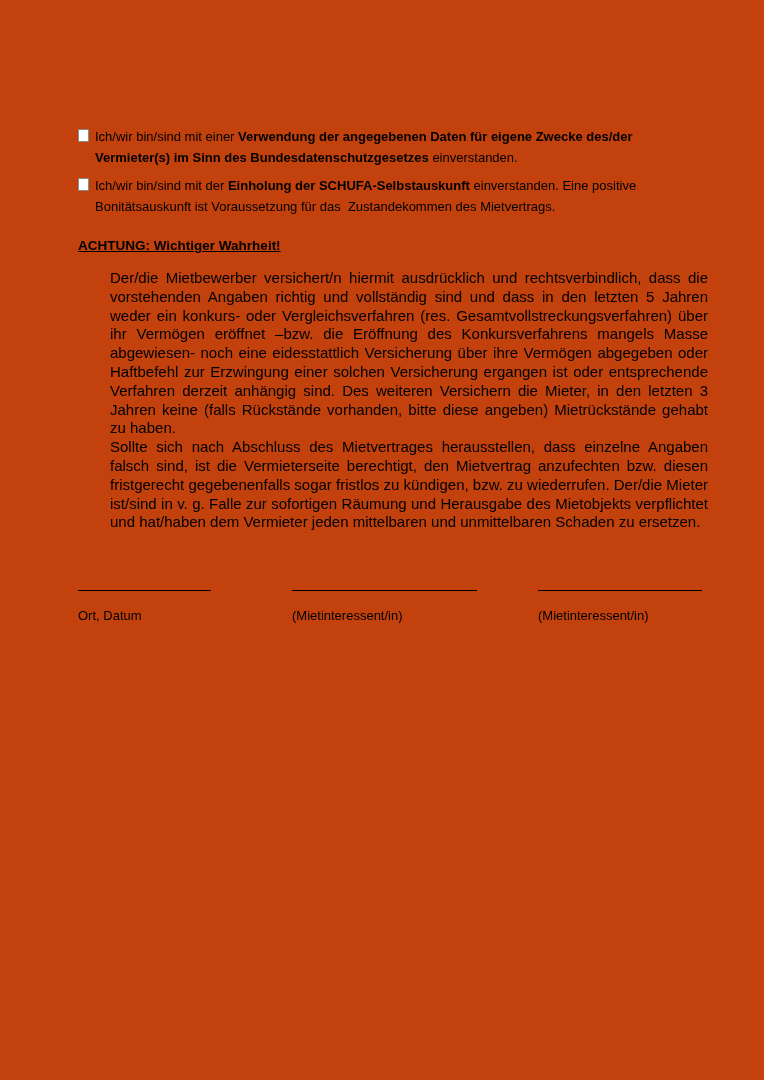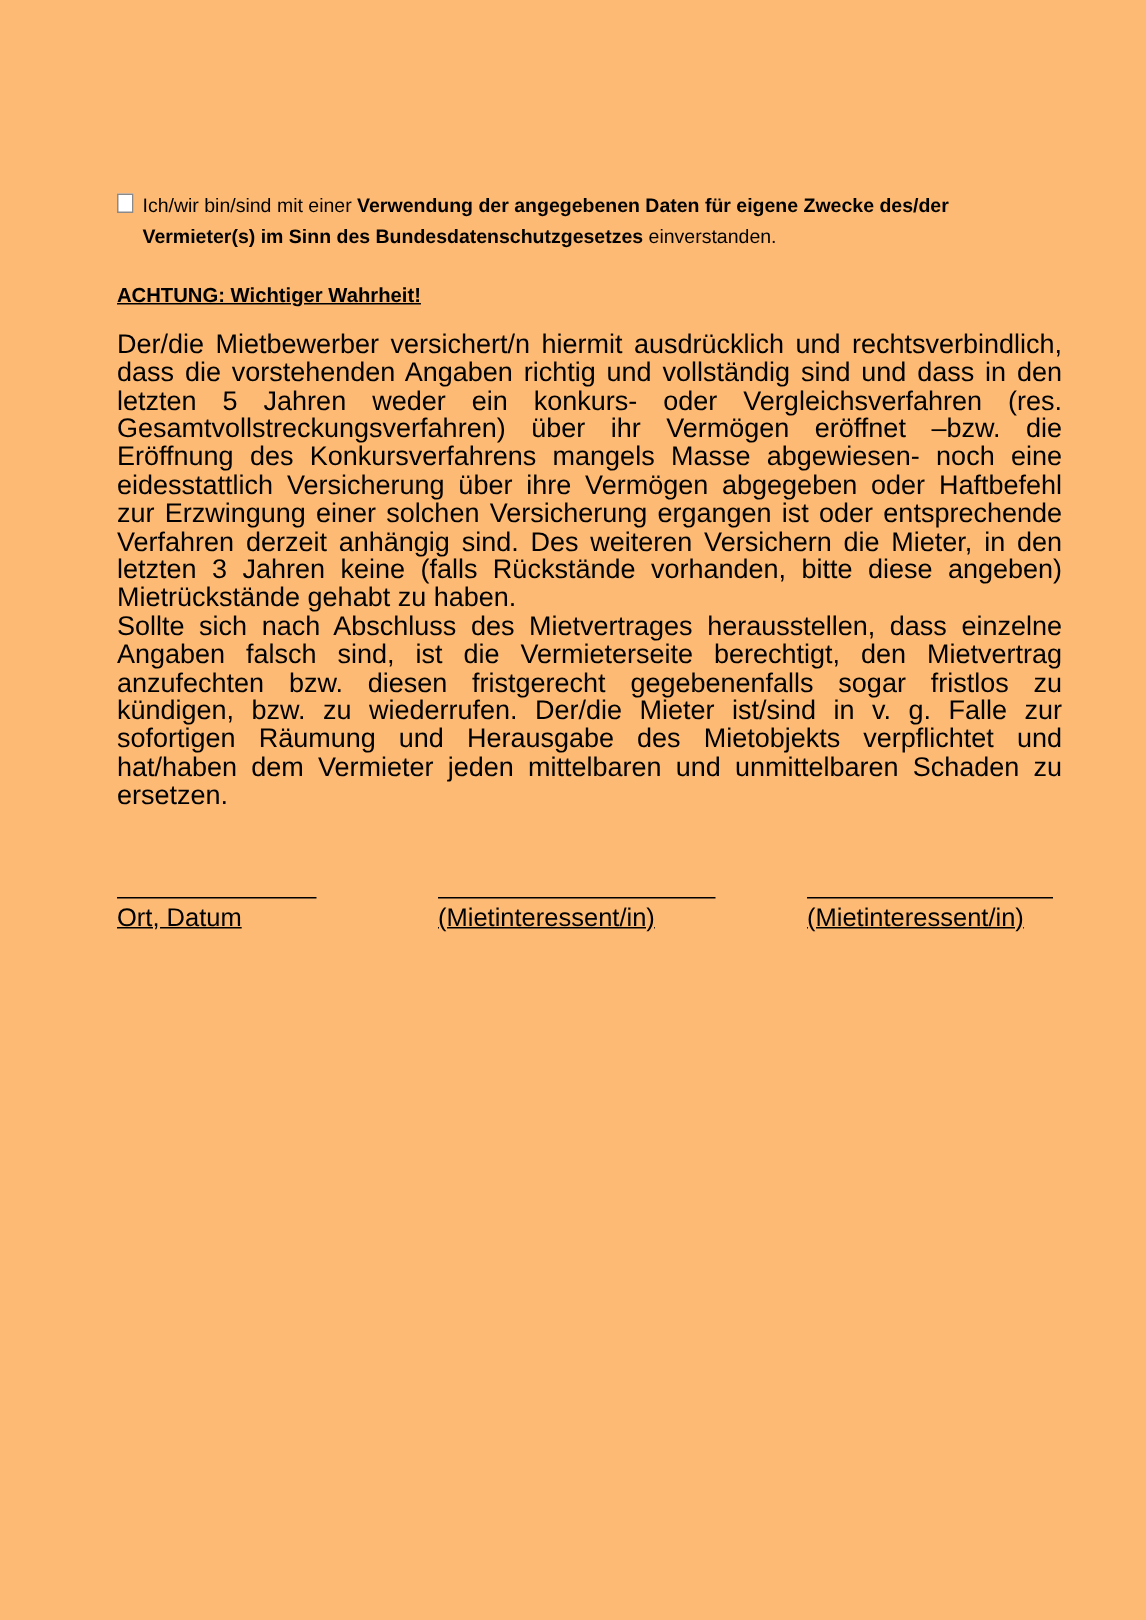--- a/index.html
+++ b/index.html
@@ -5,21 +5,21 @@
   * { margin: 0; padding: 0; box-sizing: border-box; }
   html, body { background: #ffffff; }
   body {
     width: 764px; height: 1080px;
     font-family: "Liberation Sans", sans-serif;
     color: #000000;
     overflow: hidden;
   }
   .page {
     width: 764px; height: 1080px;
-    background: #fdba74;
+    background: #c2410c;
     padding: 126px 56px 0 78px;
   }
   
   .consent-item {
     display: flex;
     align-items: flex-start;
     gap: 6px;
     font-size: 13px;
     line-height: 21px;
     margin-bottom: 7px;
@@ -39,54 +39,59 @@
   .notice-heading {
     font-size: 13.5px;
     font-weight: bold;
     text-decoration: underline;
     line-height: 20px;
   }
   .notice-subline { font-size: 13px; line-height: 19px; }
   
   .declaration { margin-top: 13px; width: 630px; }
   .declaration p {
-    font-size: 18px;
+    font-size: 15px;
     line-height: 18.8px;
     text-align: justify;
+    margin-left: 32px;
   }
   
   .signatures {
     position: relative;
     margin-top: 48px;
     height: 46px;
     width: 630px;
   }
   .sig { position: absolute; top: 0; }
   .sig-col-1 { left: 0;    width: 133px; }
   .sig-col-2 { left: 214px; width: 185px; }
   .sig-col-3 { left: 460px; width: 164px; }
   .sig-line {
     height: 11px;
     border-bottom: 1.5px solid #000000;
     cursor: text;
   }
-  .sig-label { font-size: 17px; line-height: 18px; margin-top: 4px; text-decoration: underline; }
+  .sig-label { font-size: 13px; line-height: 18px; margin-top: 16px; }
 </style>
 </head>
 <body>
 
 <div class="page">
 
   <section class="consent">
 
     <div class="consent-item">
       <span class="checkbox"></span>
       <span class="consent-text"><span>Ich/wir bin/sind mit einer </span><b>Verwendung der angegebenen Daten für eigene Zwecke des/der Vermieter(s) im Sinn des Bundesdatenschutzgesetzes</b><span> einverstanden.</span></span>
     </div>
 
+    <div class="consent-item">
+      <span class="checkbox"></span>
+      <span class="consent-text"><span>Ich/wir bin/sind mit der </span><b>Einholung der SCHUFA-Selbstauskunft</b><span> einverstanden. Eine positive Bonitätsauskunft ist Voraussetzung für das  Zustandekommen des Mietvertrags.</span></span>
+    </div>
 
   </section>
 
   <section class="notice">
     <h2 class="notice-heading">ACHTUNG: Wichtiger Wahrheit!</h2>
   </section>
 
   <section class="declaration">
     <p>Der/die Mietbewerber versichert/n hiermit ausdrücklich und rechtsverbindlich, dass die vorstehenden Angaben richtig und vollständig sind und dass in den letzten 5 Jahren weder ein konkurs- oder Vergleichsverfahren (res. Gesamtvollstreckungsverfahren) über ihr Vermögen eröffnet –bzw. die Eröffnung des Konkursverfahrens mangels Masse abgewiesen- noch eine eidesstattlich Versicherung über ihre Vermögen abgegeben oder Haftbefehl zur Erzwingung einer solchen Versicherung ergangen ist oder entsprechende Verfahren derzeit anhängig sind. Des weiteren Versichern die Mieter, in den letzten 3 Jahren keine (falls Rückstände vorhanden, bitte diese angeben) Mietrückstände gehabt zu haben.</p>
     <p>Sollte sich nach Abschluss des Mietvertrages herausstellen, dass einzelne Angaben falsch sind, ist die Vermieterseite berechtigt, den Mietvertrag anzufechten bzw. diesen fristgerecht gegebenenfalls sogar fristlos zu kündigen, bzw. zu wiederrufen. Der/die Mieter ist/sind in v. g. Falle zur sofortigen Räumung und Herausgabe des Mietobjekts verpflichtet und hat/haben dem Vermieter jeden mittelbaren und unmittelbaren Schaden zu ersetzen.</p>

